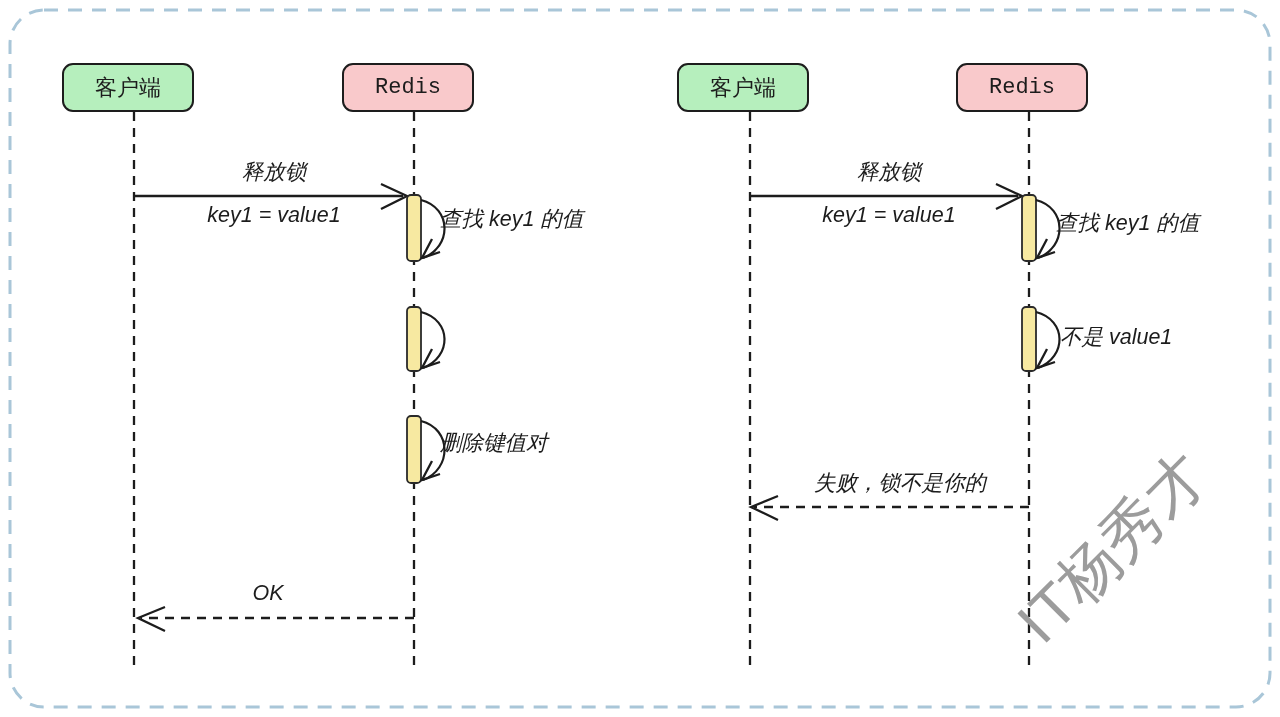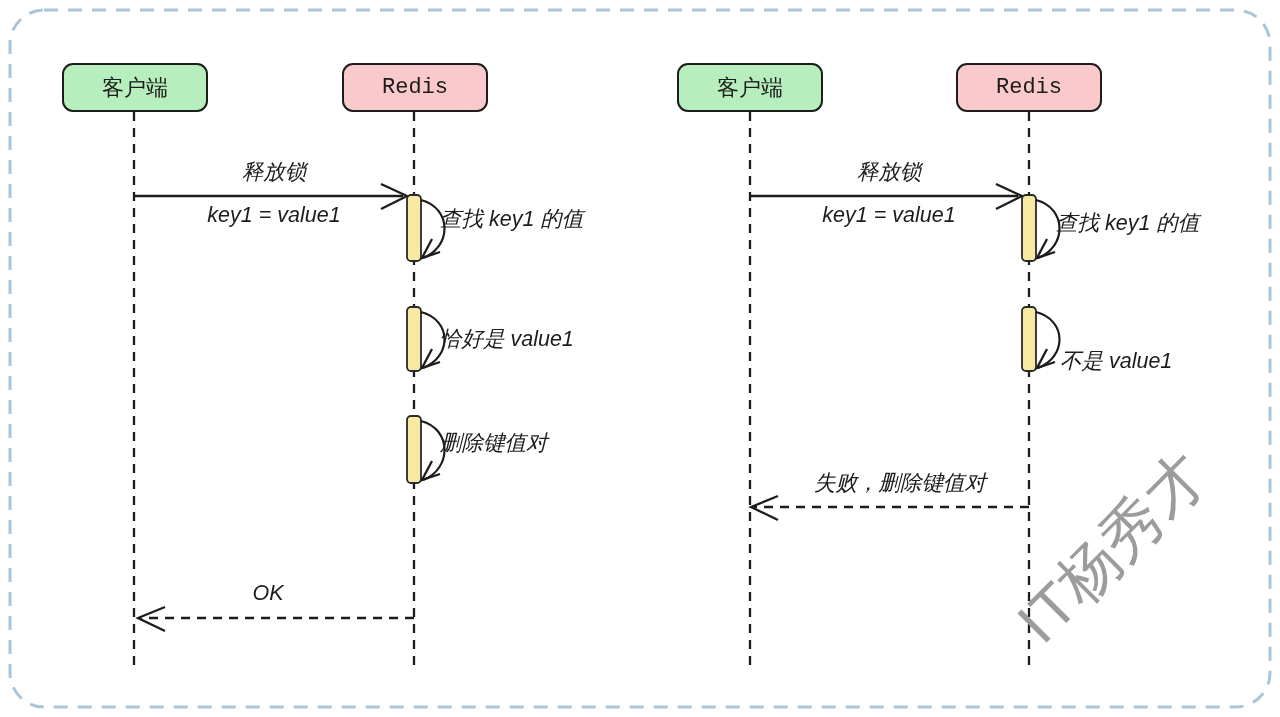--- a/index.html
+++ b/index.html
@@ -21,21 +21,21 @@
     stroke-dasharray: 14 10;
   }
   .ln   { stroke: #1c1c1c; stroke-width: 2.3; fill: none; }
   .dash { stroke-dasharray: 9 7; }
   .head { stroke: #1c1c1c; stroke-width: 2.3; fill: none; stroke-linejoin: miter; }
   .bar  { stroke: #2a2a2a; stroke-width: 1.8; fill: #f7e9a1; }
   .arc  { stroke: #1c1c1c; stroke-width: 2.2; fill: none; }
 
   .actor {
     position: absolute;
-    width: 146px;
+    width: 132px;
     height: 49px;
     box-sizing: border-box;
     border: 2.5px solid #1d1d1d;
     border-radius: 11px;
     display: flex;
     align-items: center;
     justify-content: center;
     font-size: 22px;
   }
   .actor.green { background: #b6efbd; }
@@ -110,28 +110,27 @@
 
   <div class="actor green" style="left:62px; top:63px;">客户端</div>
   <div class="actor pink" style="left:342px; top:63px;">Redis</div>
   <div class="actor green" style="left:677px; top:63px;">客户端</div>
   <div class="actor pink" style="left:956px; top:63px;">Redis</div>
 
   <div class="label centered" style="left:274px; top:172px;">释放锁</div>
   <div class="label centered" style="left:274px; top:215px;">key1 = value1</div>
 
   <div class="label" style="left:440px; top:205px;">查找 key1 的值</div>
-  <div class="label" style="left:440px; top:325px;">恰好是 value1</div>
   <div class="label" style="left:440px; top:429px;">删除键值对</div>
 
   <div class="label centered" style="left:268px; top:593px;">OK</div>
 
   <div class="label centered" style="left:889px; top:172px;">释放锁</div>
   <div class="label centered" style="left:889px; top:215px;">key1 = value1</div>
 
   <div class="label" style="left:1056px; top:209px;">查找 key1 的值</div>
-  <div class="label" style="left:1060px; top:323px;margin-top:24px;">不是 value1</div>
+  <div class="label" style="left:1060px; top:323px;">不是 value1</div>
 
-  <div class="label centered" style="left:900px; top:483px;">失败，删除键值对</div>
+  <div class="label centered" style="left:900px; top:483px;">失败，锁不是你的</div>
 
   <div class="watermark">IT杨秀才</div>
 
 </div>
 
 </body></html>

